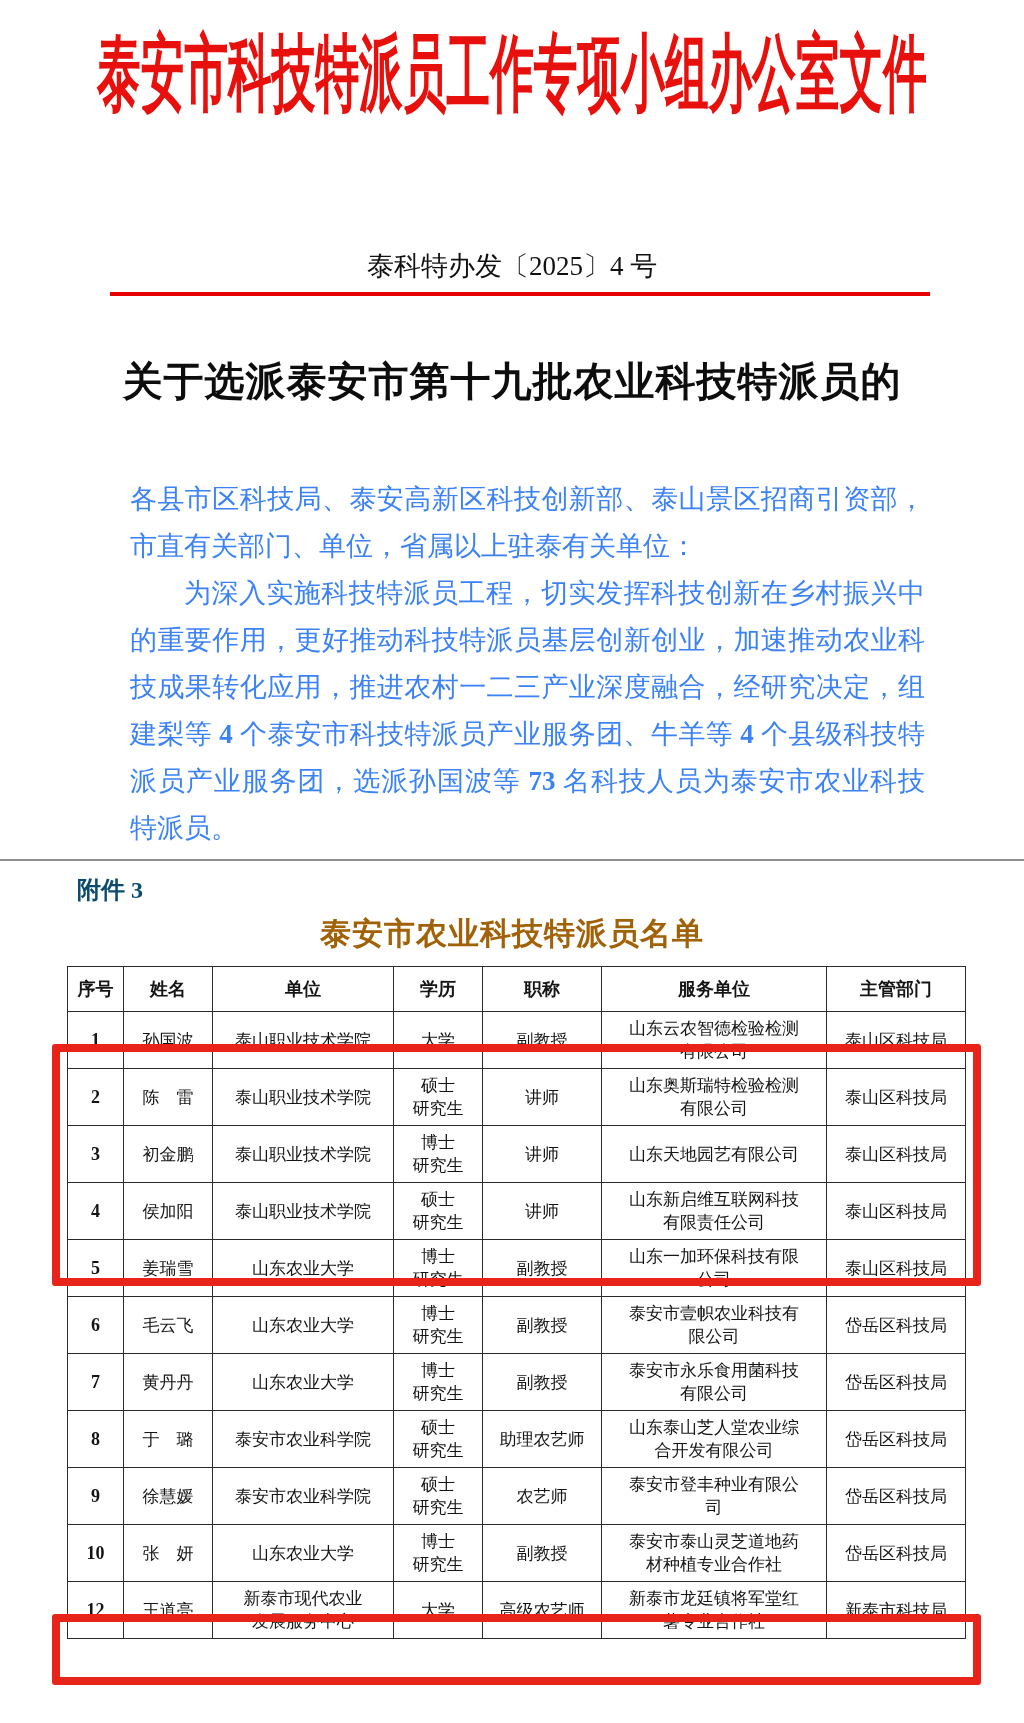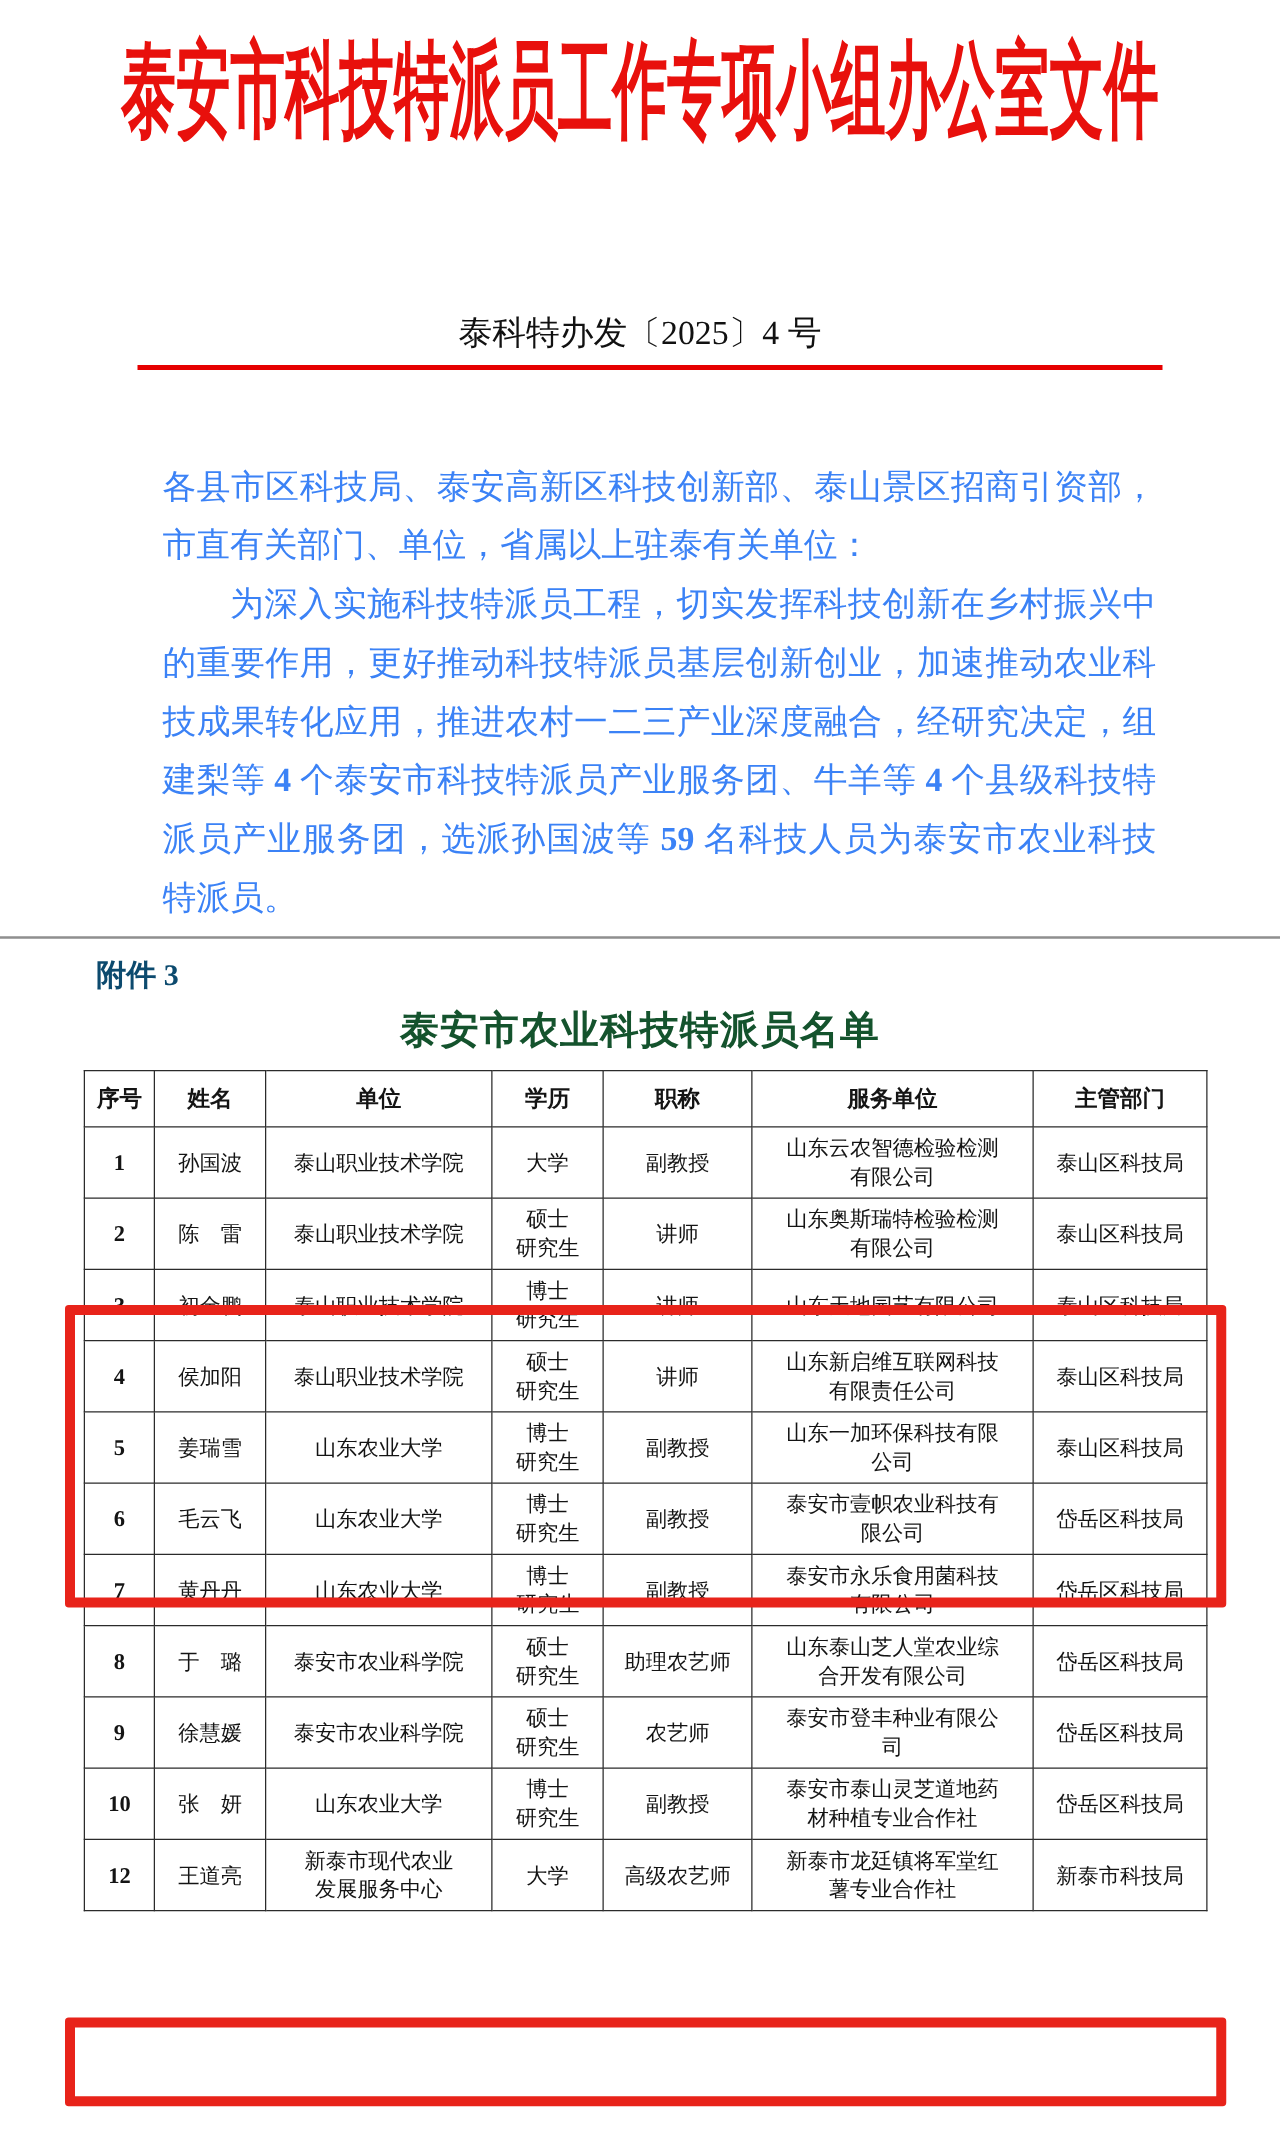--- a/index.html
+++ b/index.html
@@ -78,21 +78,21 @@
     font-size:24px;
     font-weight:bold;
     color:#0c4a6e;
   }
   .table-title{
     margin-top:7px;
     text-align:center;
     font-size:31px;
     font-weight:bold;
     letter-spacing:1px;
-    color:#14532d;
+    color:#a16207;
   }
   
   table.roster{
     margin:11px 0 0 67px;
     width:898px;
     border-collapse:collapse;
     table-layout:fixed;
     font-size:17px;
     color:#141414;
   }
@@ -127,25 +127,26 @@
 
 <div class="red-head">
   <div class="inner">泰安市科技特派员工作专项小组办公室文件</div>
 </div>
 
 <div class="doc-number"><span>泰科特办发〔</span><span class="b">2025</span><span>〕</span><span class="b">4</span><span> 号</span></div>
 
 <div class="red-rule"></div>
 
 <div class="doc-title">
+  <div class="l1">关于选派泰安市第十九批农业科技特派员的</div>
 </div>
 
 <div class="body-text">
   <p>各县市区科技局、泰安高新区科技创新部、泰山景区招商引资部，市直有关部门、单位，省属以上驻泰有关单位：</p>
-  <p class="indent"><span>为深入实施科技特派员工程，切实发挥科技创新在乡村振兴中的重要作用，更好推动科技特派员基层创新创业，加速推动农业科技成果转化应用，推进农村一二三产业深度融合，经研究决定，组建梨等 </span><span class="num">4</span><span> 个泰安市科技特派员产业服务团、牛羊等 </span><span class="num">4</span><span> 个县级科技特派员产业服务团，选派孙国波等 </span><span class="num">59</span><span> 名科技人员为泰安市农业科技特派员。</span></p>
+  <p class="indent"><span>为深入实施科技特派员工程，切实发挥科技创新在乡村振兴中的重要作用，更好推动科技特派员基层创新创业，加速推动农业科技成果转化应用，推进农村一二三产业深度融合，经研究决定，组建梨等 </span><span class="num">4</span><span> 个泰安市科技特派员产业服务团、牛羊等 </span><span class="num">4</span><span> 个县级科技特派员产业服务团，选派孙国波等 </span><span class="num">73</span><span> 名科技人员为泰安市农业科技特派员。</span></p>
 </div>
 
 <div class="page-divider"></div>
 
 <div class="attach-label">附件 3</div>
 <div class="table-title">泰安市农业科技特派员名单</div>
 
 <table class="roster">
   <colgroup>
       <col style="width: 56px;">

